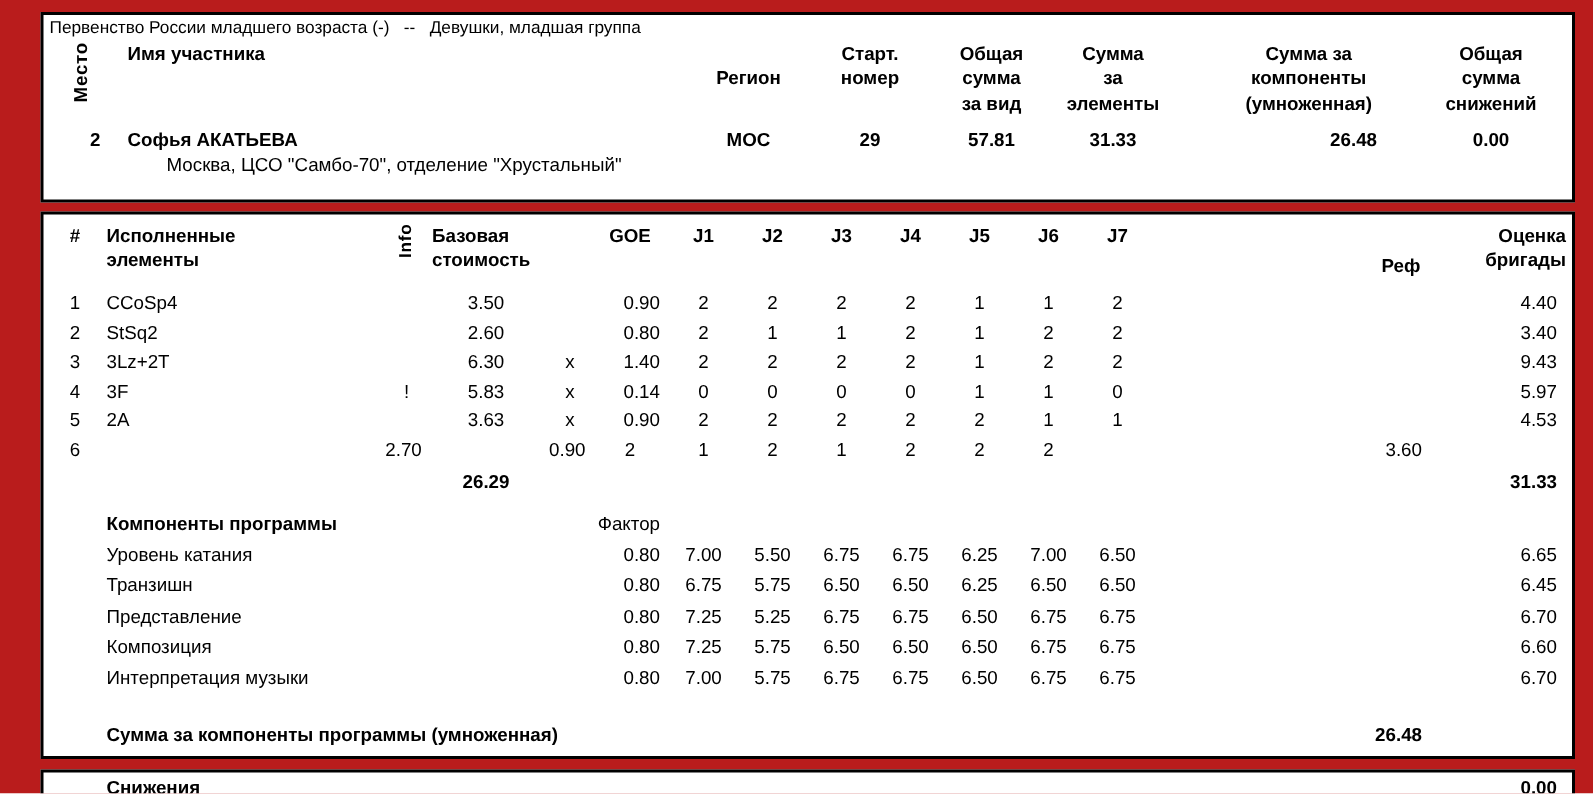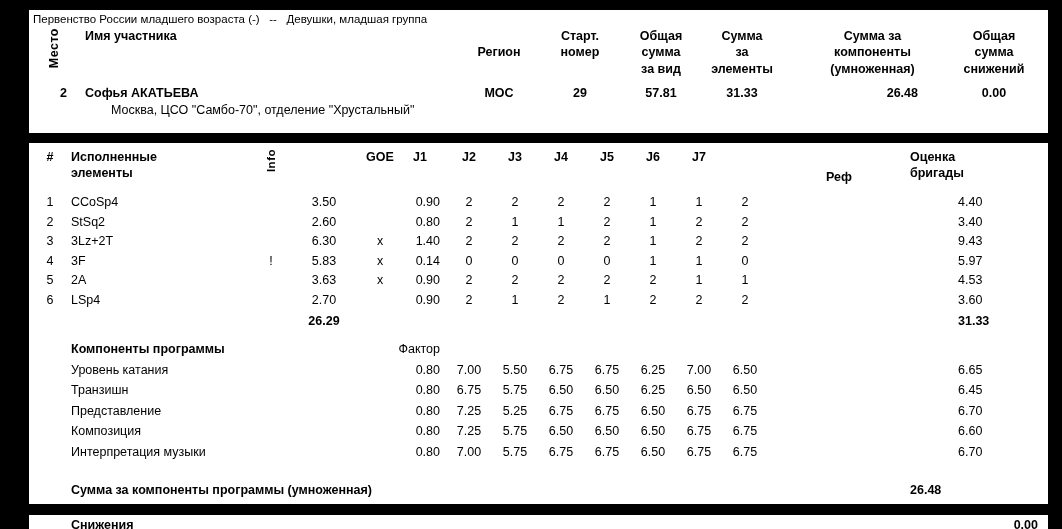--- a/index.html
+++ b/index.html
@@ -1,18 +1,18 @@
 <!DOCTYPE html>
 <html><head>
 <meta charset="utf-8">
 <style>
   * { box-sizing: border-box; }
   html, body { margin: 0; padding: 0; background: #fff; }
   body { font-family: "Liberation Sans", sans-serif; color: #000; font-size: 12.5px; }
-  .page { position: relative; width: 1062px; height: 529px; background: #000000; overflow: hidden; }
+  .page { position: relative; width: 1062px; height: 529px; background: #b91c1c; overflow: hidden; }
   .content { position: absolute; left: 27px; top: 8px; width: 1023px; }
   .box { border: 2px solid #000; background: #fff; }
 
   
   .box1 { height: 127px; padding-top: 1px; }
   .title { font-size: 11.5px; padding: 2px 0 0 4px; white-space: pre; }
   .sgrid { display: grid; grid-template-columns: 50px 380px 80px 82px 80px 82px 1fr 135px 108px; }
   .shead { font-weight: bold; margin-top: 3px; line-height: 1.3; }
   .shead > div { align-self: start; }
   .c-center { text-align: center; white-space: pre-line; }
@@ -42,21 +42,21 @@
   .drow { line-height: 19.5px; }
   .crow { line-height: 20.5px; }
   .col-num { text-align: center; }
   .col-el { padding-left: 0; }
   .col-info { text-align: center; }
   .col-base { text-align: center; padding-right: 4px; }
   .col-x { text-align: center; }
   .col-goe { text-align: right; padding-right: 6px; }
   .col-j { text-align: center; }
   .col-ref { text-align: center; }
-  .col-panel { padding-right: 10px; }
+  .col-panel { text-align: right; padding-right: 10px; }
   .totals-row { font-weight: bold; line-height: 19.5px; margin-top: 2px; }
   .comp-head-row { margin-top: 6px; line-height: 22px; }
   .comp-title { font-weight: bold; }
   .factor-label { text-align: right; padding-right: 6px; font-weight: normal; }
   .comp-total-row { font-weight: bold; margin-top: 17px; line-height: 22px; }
   .span-label { grid-column: 2 / 8; }
 
   
   .box3 { margin-top: 7px; height: 24px; }
   .ded-grid { display: grid; grid-template-columns: 42px 1fr 90px; line-height: 20px; font-weight: bold; }
@@ -114,20 +114,22 @@
 
     <div class="box box2">
 
       <div class="dgrid dhead">
         <div class="dh-num">#</div>
         <div class="dh-el">Исполненные
 элементы</div>
         <div class="dh-info">
           <span class="vert">Info</span>
         </div>
+        <div class="dh-base" style="text-align:left;padding-left:2px">Базовая
+стоимость</div>
         <div></div>
         <div class="dh-goe">GOE</div>
         <div class="dh-j">J1</div>
         <div class="dh-j">J2</div>
         <div class="dh-j">J3</div>
         <div class="dh-j">J4</div>
         <div class="dh-j">J5</div>
         <div class="dh-j">J6</div>
         <div class="dh-j">J7</div>
         <div></div>
@@ -222,21 +224,20 @@
             <div class="col-j">2</div>
             <div class="col-j">2</div>
             <div class="col-j">1</div>
             <div class="col-j">1</div>
             <div></div>
             <div class="col-ref"></div>
             <div class="col-panel">4.53</div>
           </div>
           <div class="dgrid drow">
             <div class="col-num">6</div>
-            <div class="col-el">LSp4</div>
             <div class="col-info"></div>
             <div class="col-base">2.70</div>
             <div class="col-x"></div>
             <div class="col-goe">0.90</div>
             <div class="col-j">2</div>
             <div class="col-j">1</div>
             <div class="col-j">2</div>
             <div class="col-j">1</div>
             <div class="col-j">2</div>
             <div class="col-j">2</div>

